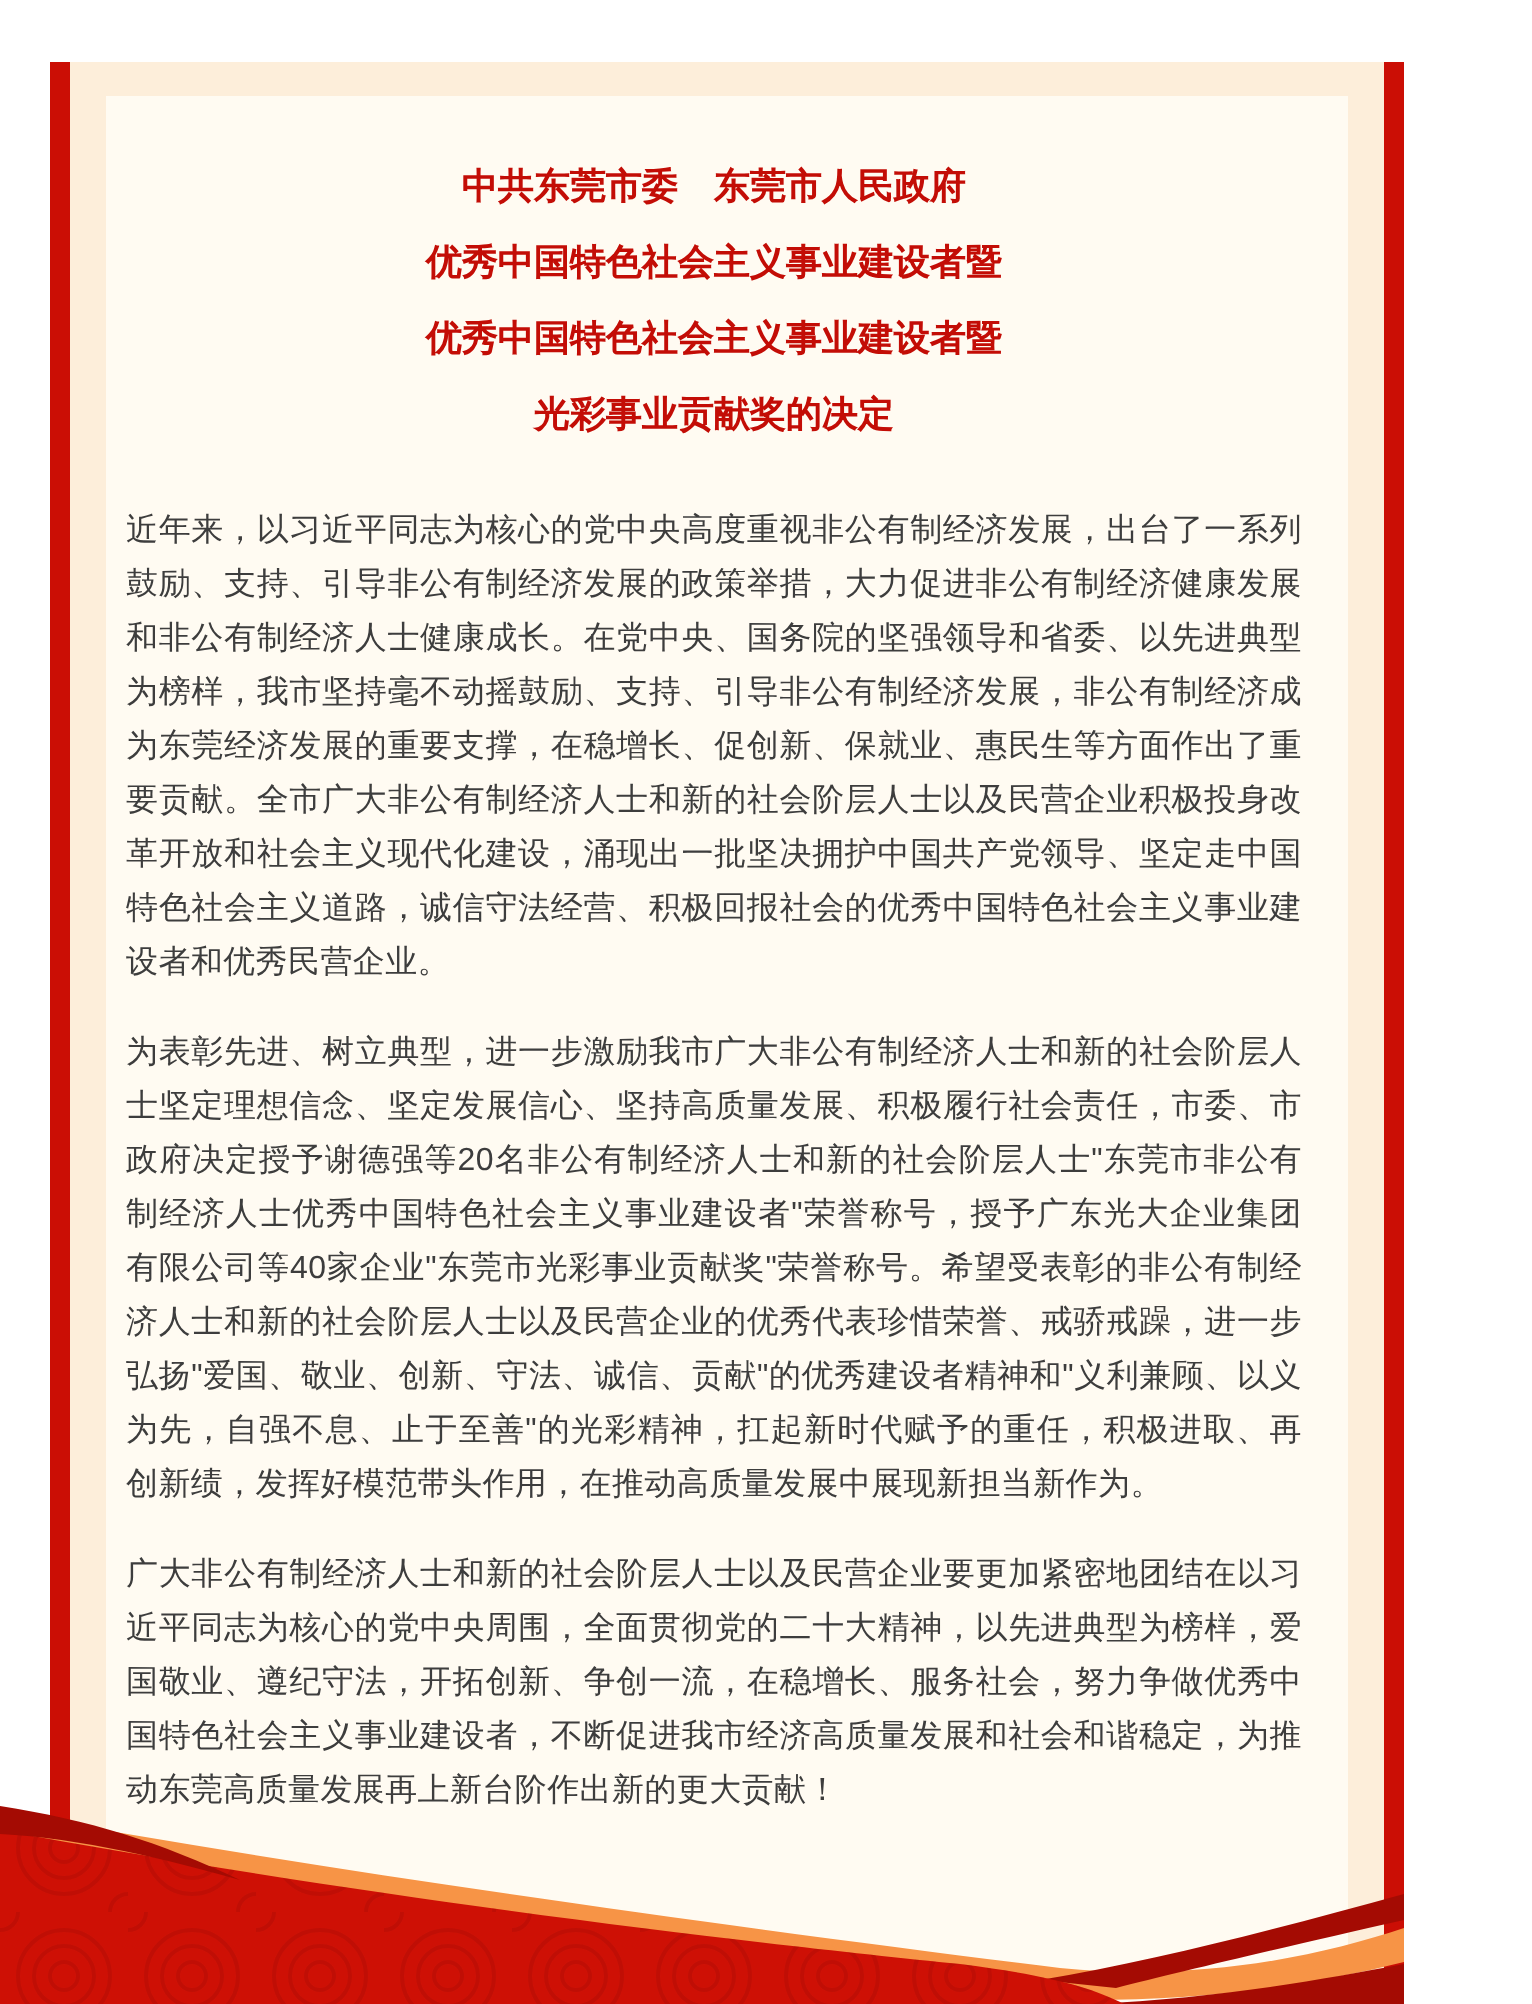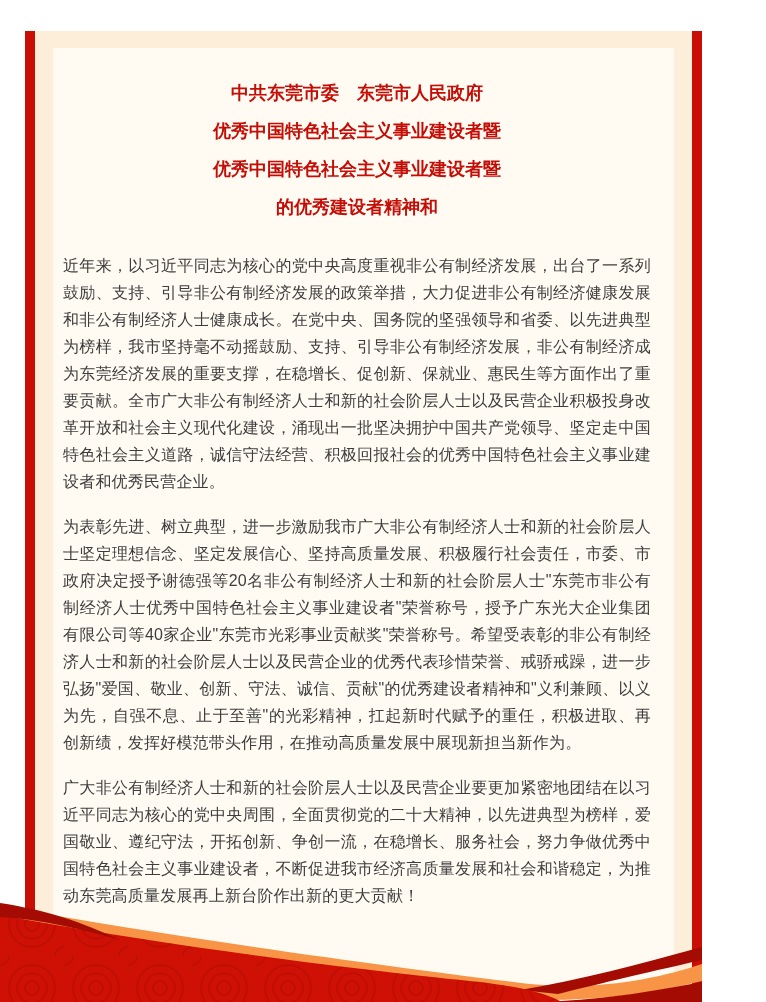--- a/index.html
+++ b/index.html
@@ -58,21 +58,21 @@
 
 <div class="page">
 
   <div class="frame">
     <div class="card">
 
       <div class="title-block">
         <span class="title-line">中共东莞市委　东莞市人民政府</span>
         <span class="title-line">优秀中国特色社会主义事业建设者暨</span>
         <span class="title-line">优秀中国特色社会主义事业建设者暨</span>
-        <span class="title-line">的优秀建设者精神和</span>
+        <span class="title-line">光彩事业贡献奖的决定</span>
       </div>
 
       <div class="body-block">
         <p>近年来，以习近平同志为核心的党中央高度重视非公有制经济发展，出台了一系列鼓励、支持、引导非公有制经济发展的政策举措，大力促进非公有制经济健康发展和非公有制经济人士健康成长。在党中央、国务院的坚强领导和省委、以先进典型为榜样，我市坚持毫不动摇鼓励、支持、引导非公有制经济发展，非公有制经济成为东莞经济发展的重要支撑，在稳增长、促创新、保就业、惠民生等方面作出了重要贡献。全市广大非公有制经济人士和新的社会阶层人士以及民营企业积极投身改革开放和社会主义现代化建设，涌现出一批坚决拥护中国共产党领导、坚定走中国特色社会主义道路，诚信守法经营、积极回报社会的优秀中国特色社会主义事业建设者和优秀民营企业。</p>
         <p>为表彰先进、树立典型，进一步激励我市广大非公有制经济人士和新的社会阶层人士坚定理想信念、坚定发展信心、坚持高质量发展、积极履行社会责任，市委、市政府决定授予谢德强等20名非公有制经济人士和新的社会阶层人士"东莞市非公有制经济人士优秀中国特色社会主义事业建设者"荣誉称号，授予广东光大企业集团有限公司等40家企业"东莞市光彩事业贡献奖"荣誉称号。希望受表彰的非公有制经济人士和新的社会阶层人士以及民营企业的优秀代表珍惜荣誉、戒骄戒躁，进一步弘扬"爱国、敬业、创新、守法、诚信、贡献"的优秀建设者精神和"义利兼顾、以义为先，自强不息、止于至善"的光彩精神，扛起新时代赋予的重任，积极进取、再创新绩，发挥好模范带头作用，在推动高质量发展中展现新担当新作为。</p>
         <p>广大非公有制经济人士和新的社会阶层人士以及民营企业要更加紧密地团结在以习近平同志为核心的党中央周围，全面贯彻党的二十大精神，以先进典型为榜样，爱国敬业、遵纪守法，开拓创新、争创一流，在稳增长、服务社会，努力争做优秀中国特色社会主义事业建设者，不断促进我市经济高质量发展和社会和谐稳定，为推动东莞高质量发展再上新台阶作出新的更大贡献！</p>
       </div>
 
     </div>
   </div>

